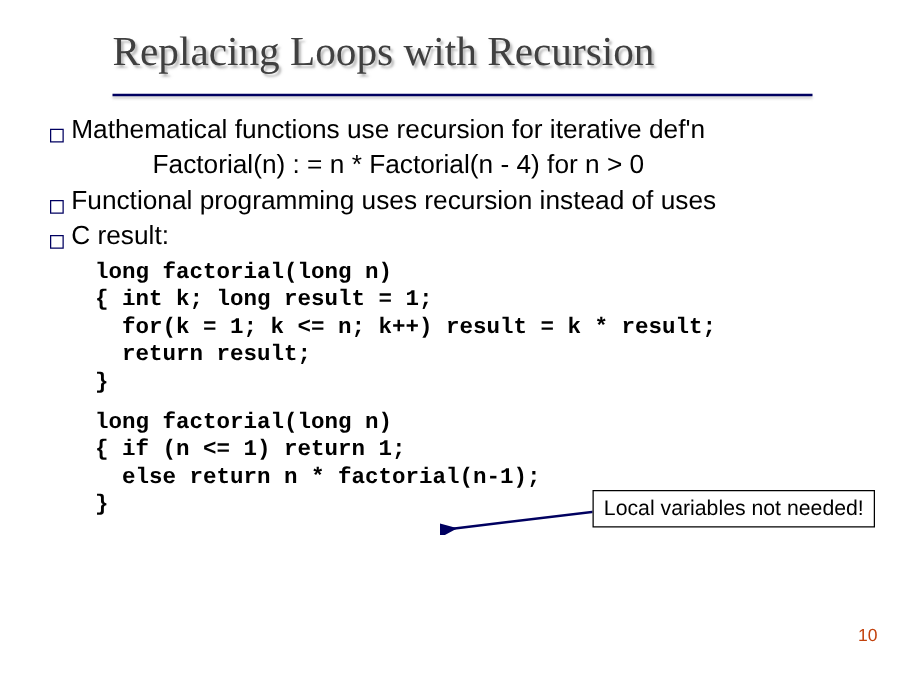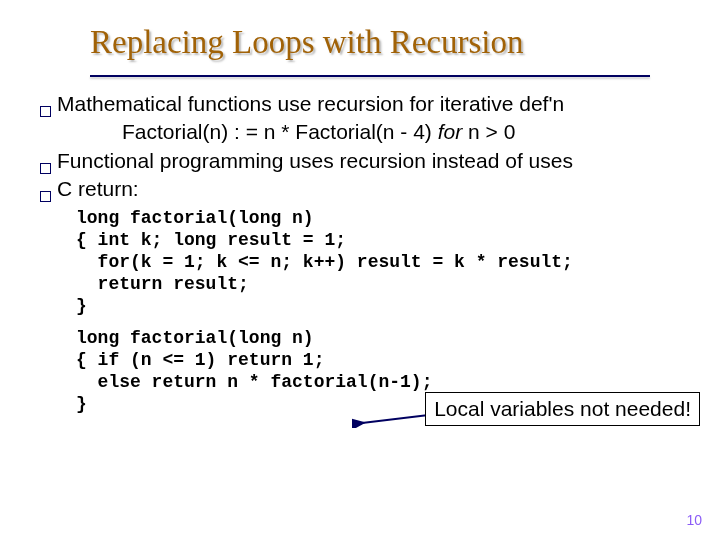--- a/index.html
+++ b/index.html
@@ -18,85 +18,85 @@
     width: 720px;
     height: 540px;
     box-sizing: border-box;
   }
   .title-wrap {
     padding: 24px 0 8px 90px;
   }
   .title {
     font-family: "Times New Roman", Times, serif;
     font-size: 33px;
-    color: #a16207;
+    color: #404040;
     text-shadow: 2px 2px 2px rgba(140,140,140,0.6);
     font-weight: normal;
   }
   .underline {
     margin: 6px 0 0 90px;
     height: 0;
     border-top: 2px solid #000060;
     width: 560px;
     box-shadow: 0 2px 2px rgba(140,140,140,0.4);
   }
   .body {
     padding: 14px 30px 0 40px;
     font-size: 21px;
     line-height: 1.25;
   }
   .bullet-row {
     display: flex;
-    align-items: flex-end;
+    align-items: center;
     margin-bottom: 2px;
   }
   .sq {
     width: 9px;
     height: 9px;
     border: 1.5px solid #000060;
     display: inline-block;
     margin-top: 9px;
     margin-right: 6px;
     flex: 0 0 auto;
   }
   .bullet-text { flex: 1; }
   .indent-line {
     margin-left: 82px;
     margin-bottom: 2px;
   }
-  .ital { font-style: italic; }
+  .ital { }
   .code-block {
     font-family: "Courier New", Courier, monospace;
     font-size: 18px;
     font-weight: bold;
     white-space: pre;
     margin: 6px 0 10px 36px;
     line-height: 1.22;
   }
   .callout-box {
     position: absolute;
     right: 20px;
     top: 392px;
     border: 1.5px solid #000;
     padding: 4px 8px;
-    font-size: 21px;
+    font-size: 17px;
     background: #fff;
   }
   .arrow-svg {
     position: absolute;
     left: 352px;
     top: 398px;
     pointer-events: none;
   }
   .pagenum {
     position: absolute;
     right: 18px;
-    bottom: 12px;
+    bottom: 24px;
     font-size: 14px;
-    color: #8b5cf6;
+    color: #c2410c;
   }
 </style>
 </head>
 <body>
 
 <div class="slide">
 
   <div class="title-wrap">
     <span class="title">Replacing Loops with Recursion</span>
   </div>
@@ -113,21 +113,21 @@
       <span>Factorial(n) : = n * Factorial(n - 4)   </span><span class="ital">for </span><span>n &gt; 0</span>
     </div>
 
     <div class="bullet-row">
       <span class="sq"></span>
       <span class="bullet-text">Functional programming uses recursion instead of uses</span>
     </div>
 
     <div class="bullet-row">
       <span class="sq"></span>
-      <span class="bullet-text">C return:</span>
+      <span class="bullet-text">C result:</span>
     </div>
 
     <div class="code-block">long factorial(long n)
 { int k; long result = 1;
   for(k = 1; k &lt;= n; k++) result = k * result;
   return result;
 }</div>
 
 
     <div class="code-block">long factorial(long n)

